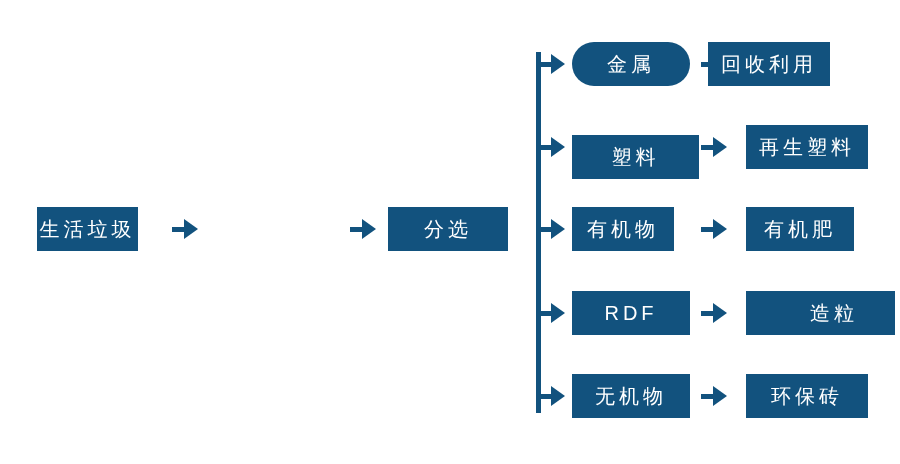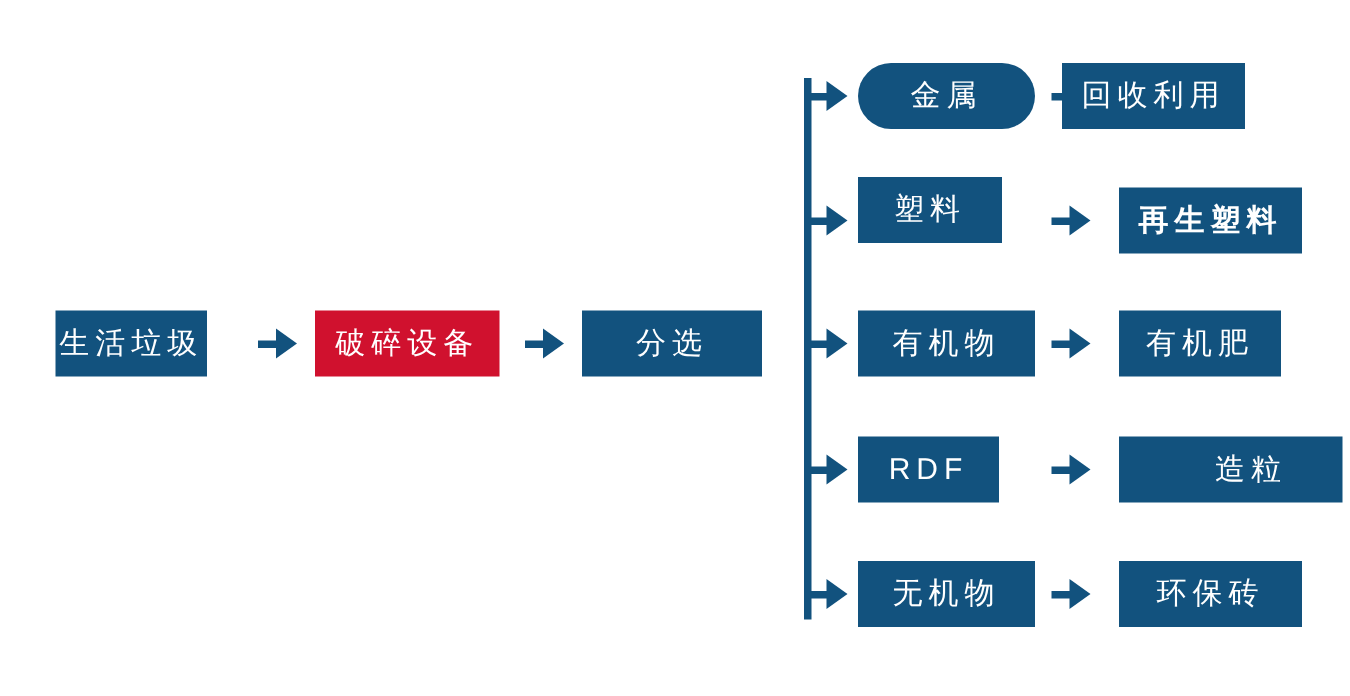--- a/index.html
+++ b/index.html
@@ -35,45 +35,44 @@
 </style>
 </head>
 <body>
 
 <div class="canvas">
 
   <div class="node blue" style="left:37px; top:207px; width:101px;">生活垃圾</div>
 
   <span class="arr" style="left:172px; top:217px;"></span>
 
-  <div class="node red" style="left:210px; top:207px; width:123px;">破碎设备</div>
 
   <span class="arr" style="left:350px; top:217px;"></span>
 
   <div class="node blue" style="left:388px; top:207px; width:120px;">分选</div>
 
   <div class="trunk"></div>
 
   <span class="arr" style="left:539px; top:52px;"></span>
   <div class="node blue" style="left:572px; top:42px; width:118px;border-radius:22px;">金属</div>
   <span class="arr" style="left:701px; top:52px;"></span>
   <div class="node blue" style="left:708px; top:42px; width:122px;">回收利用</div>
 
   <span class="arr" style="left:539px; top:135px;"></span>
-  <div class="node blue" style="left:572px; top:118px; width:96px;">塑料</div>
+  <div class="node blue" style="left:572px; top:135px; width:127px;">塑料</div>
   <span class="arr" style="left:701px; top:135px;"></span>
-  <div class="node blue" style="left:746px; top:125px; width:122px;font-weight:bold;">再生塑料</div>
+  <div class="node blue" style="left:746px; top:125px; width:122px;">再生塑料</div>
 
   <span class="arr" style="left:539px; top:217px;"></span>
-  <div class="node blue" style="left:572px; top:207px; width:118px;text-align:center;">有机物</div>
+  <div class="node blue" style="left:572px; top:207px; width:102px;text-align:center;">有机物</div>
   <span class="arr" style="left:701px; top:217px;"></span>
   <div class="node blue" style="left:746px; top:207px; width:108px;">有机肥</div>
 
   <span class="arr" style="left:539px; top:301px;"></span>
-  <div class="node blue" style="left:572px; top:291px; width:94px;">RDF</div>
+  <div class="node blue" style="left:572px; top:291px; width:118px;">RDF</div>
   <span class="arr" style="left:701px; top:301px;"></span>
   <div class="node blue" style="left:746px; top:291px; width:122px;padding-left:27px;">造粒</div>
 
   <span class="arr" style="left:539px; top:384px;"></span>
   <div class="node blue" style="left:572px; top:374px; width:118px;">无机物</div>
   <span class="arr" style="left:701px; top:384px;"></span>
   <div class="node blue" style="left:746px; top:374px; width:122px;">环保砖</div>
 
 </div>
 

